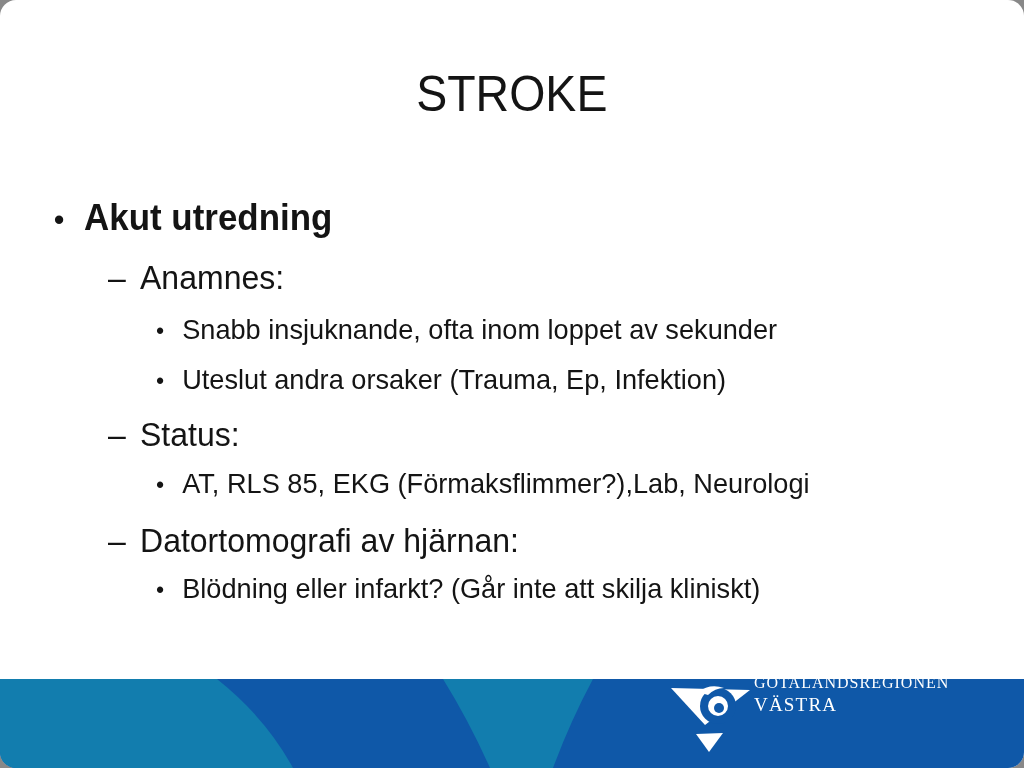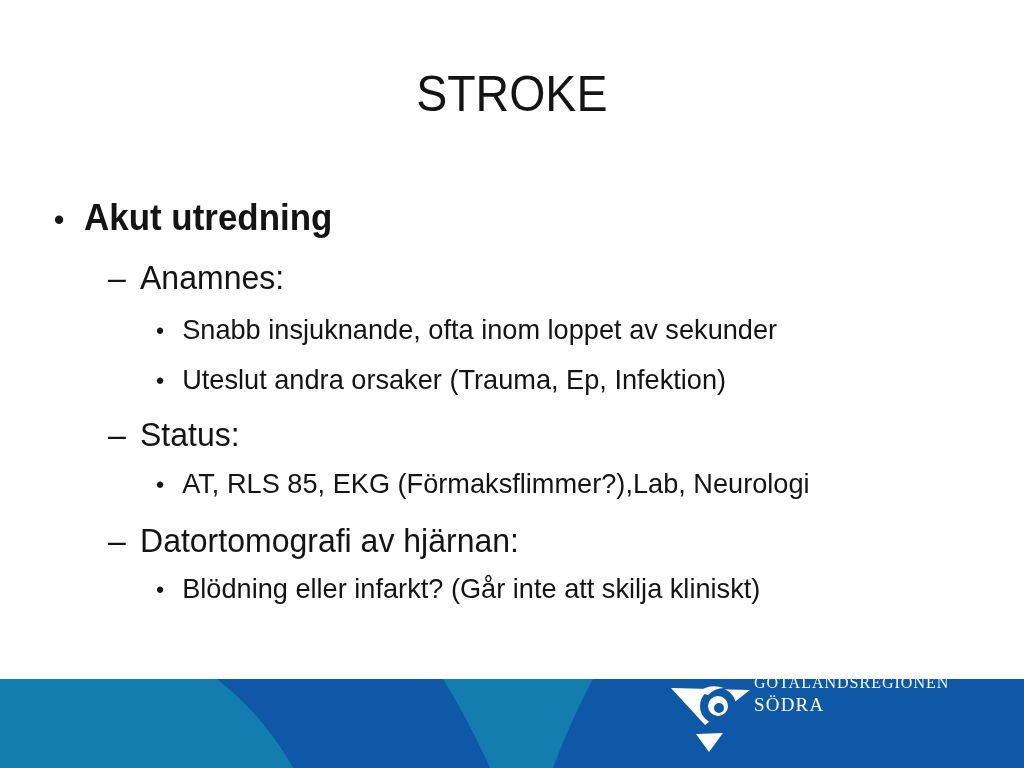--- a/index.html
+++ b/index.html
@@ -3,20 +3,21 @@
 <meta charset="utf-8">
 <style>
   html,body{margin:0;padding:0;background:#888;}
   .slide{
     position:relative;
     width:1024px;height:768px;
     background:#ffffff;
     overflow:hidden;
     font-family:"Liberation Sans", sans-serif;
     color:#161616;
+    border-radius:16px;
   }
   .title{
     position:absolute;
     top:66px;left:0;width:1024px;
     text-align:center;
     font-size:50px;
     line-height:1.15;
     color:#141414;
   }
   .title span{display:inline-block;transform:scaleX(0.93);transform-origin:center;}
@@ -114,16 +115,16 @@
 
   <svg class="logo-symbol" viewBox="0 0 82 72">
     <path d="M1,6 L80,8 L35,43 Z" fill="#ffffff"></path>
     <circle cx="48" cy="24" r="18" fill="#0F58A8"></circle>
     <path d="M28,10 Q40,1 54,6 Q45,6 38,13 Z" fill="#ffffff"></path>
     <circle cx="48" cy="24" r="10" fill="#ffffff"></circle>
     <circle cx="49" cy="26" r="5" fill="#0F58A8"></circle>
     <path d="M26,52 L53,51 L39,70 Z" fill="#ffffff"></path>
   </svg>
 
-  <div class="logo-text logo-line1">SÖDRA</div>
+  <div class="logo-text logo-line1">VÄSTRA</div>
   <div class="logo-text logo-line2">GÖTALANDSREGIONEN</div>
 
 </div>
 
 </body></html>

